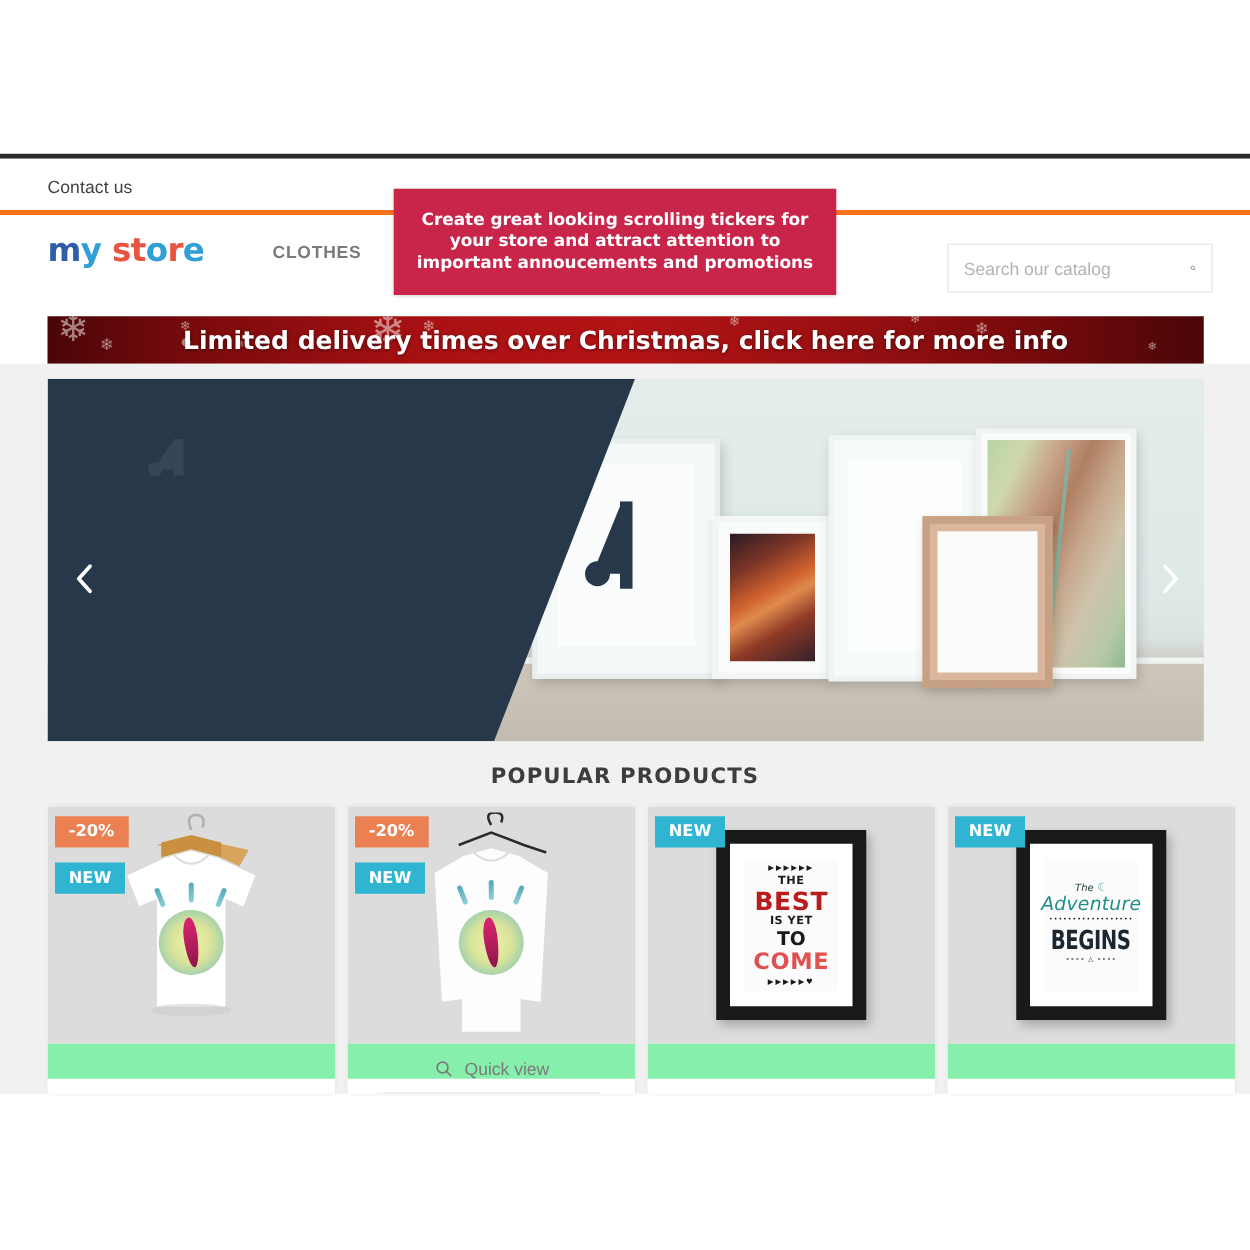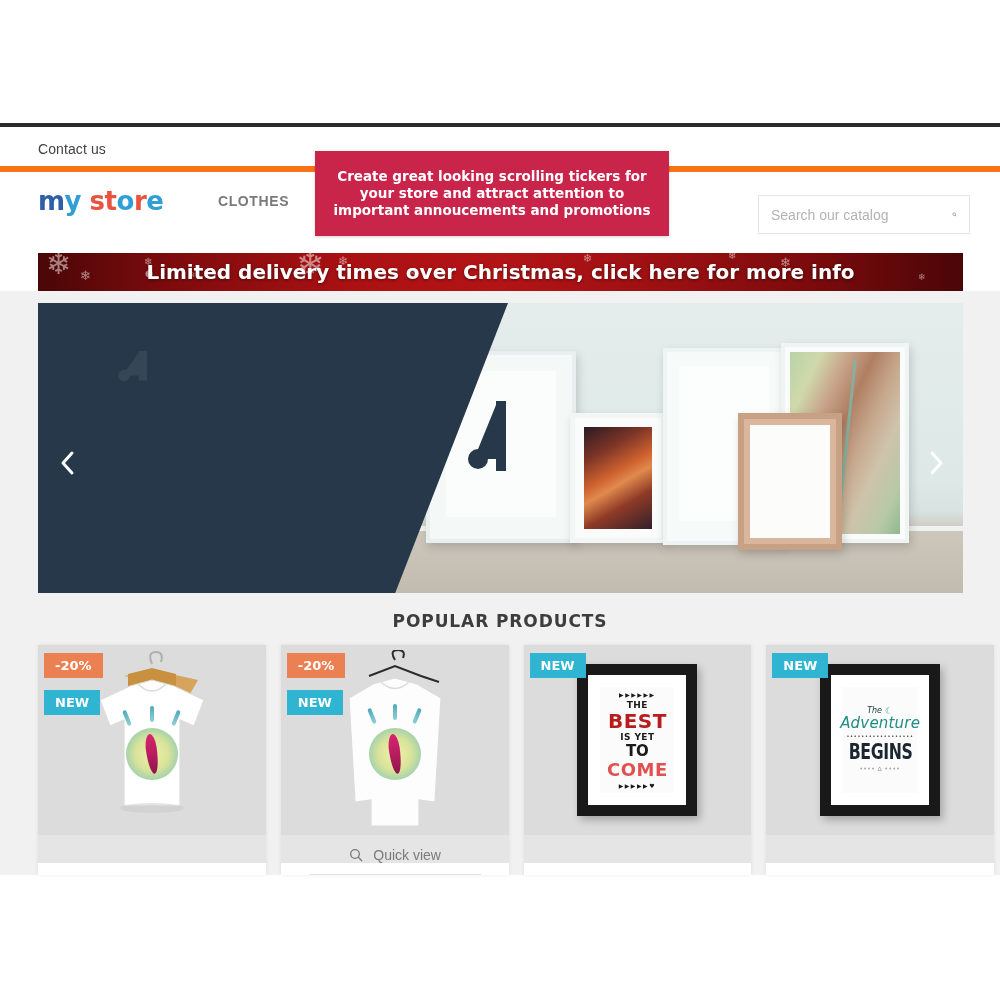--- a/index.html
+++ b/index.html
@@ -17,21 +17,21 @@
     background: #2b2b2b;
   }
 
   
   .header {
     position: absolute; left: 0; top: 127px; width: 1000px; height: 115px;
     background: #ffffff;
   }
   .topbar {
     position: absolute; left: 0; top: 0; width: 1000px; height: 45px;
-    border-bottom: 6px solid #f97316;
+    border-bottom: 4px solid #f97316;
   }
   .contact-us {
     position: absolute; left: 38px; top: 14px;
     font-size: 14px; color: #414141; letter-spacing: .1px;
   }
   .topbar-right {
     position: absolute; right: 30px; top: 0; height: 45px;
     display: flex; align-items: stretch;
   }
   .lang {
@@ -190,41 +190,41 @@
   .arrow-right { right: 12px; }
 
   
   .section-title {
     position: absolute; left: 0; top: 611px; width: 1000px; text-align: center;
     font-size: 17px; font-weight: 700; color: #3d3d3d; letter-spacing: .9px;
     font-family: "DejaVu Sans", sans-serif;
   }
   .products {
     position: absolute; left: 0; top: 645px; width: 1000px; height: 230px;
-    display: flex; gap: 9px;
+    display: flex; gap: 4px;
   }
   .card {
     position: relative; width: 230px; margin-right: 6px; background: #ffffff;
     box-shadow: 0 0 4px rgba(0,0,0,.08);
     overflow: hidden; height: 230px;
   }
   .card:first-child { margin-left: 38px; }
   .card .thumb {
     position: relative; width: 100%; height: 190px; background: #dcdcdc;
     display: flex; align-items: center; justify-content: center; overflow: hidden;
   }
   .badges { position: absolute; left: 6px; top: 8px; z-index: 6; }
   .badge {
     display: block; color: #fff; font-size: 13px; font-weight: 700;
     padding: 5px 11px; margin-bottom: 12px; width: max-content;
     font-family: "DejaVu Sans", sans-serif;
   }
   .badge.discount { background: #eb8152; }
   .badge.new { background: #2fb5d2; }
-  .card-body { height: 28px; background: #e5e5e5; position: relative; }
+  .card-body { height: 28px; background: #86efac; position: relative; }
   .quickview {
     position: absolute; left: 0; right: 0; top: 0; height: 40px;
     display: flex; align-items: center; justify-content: center; gap: 9px;
     font-size: 14px; color: #7a7a7a;
   }
   .qv-rule { position: absolute; left: 28px; right: 28px; top: 39px; height: 1px; background: #e6e6e6; }
 
   
   .tee-wrap { position: relative; width: 160px; height: 180px; }
   .circle-art {

